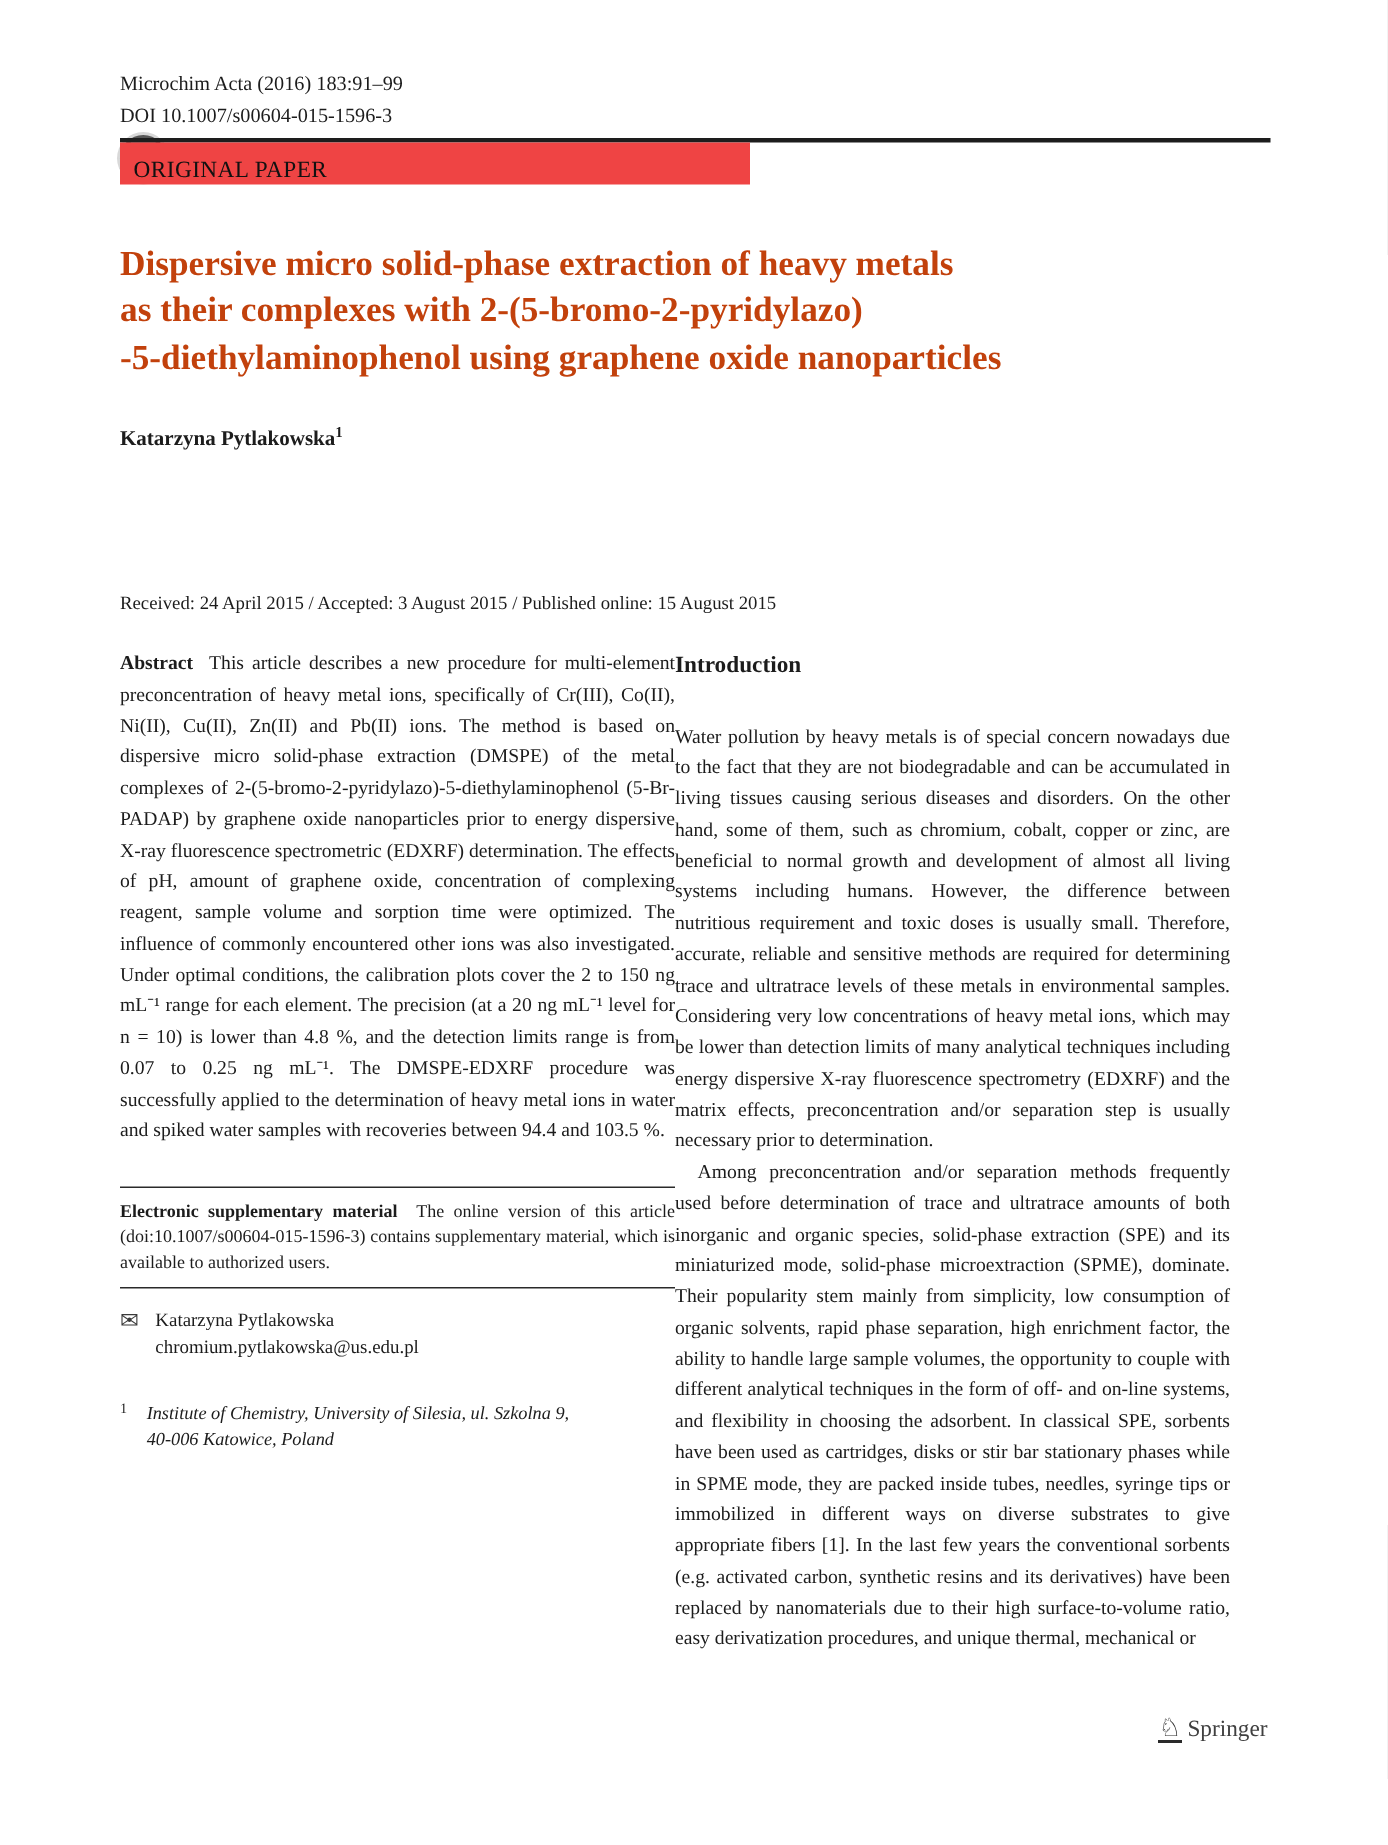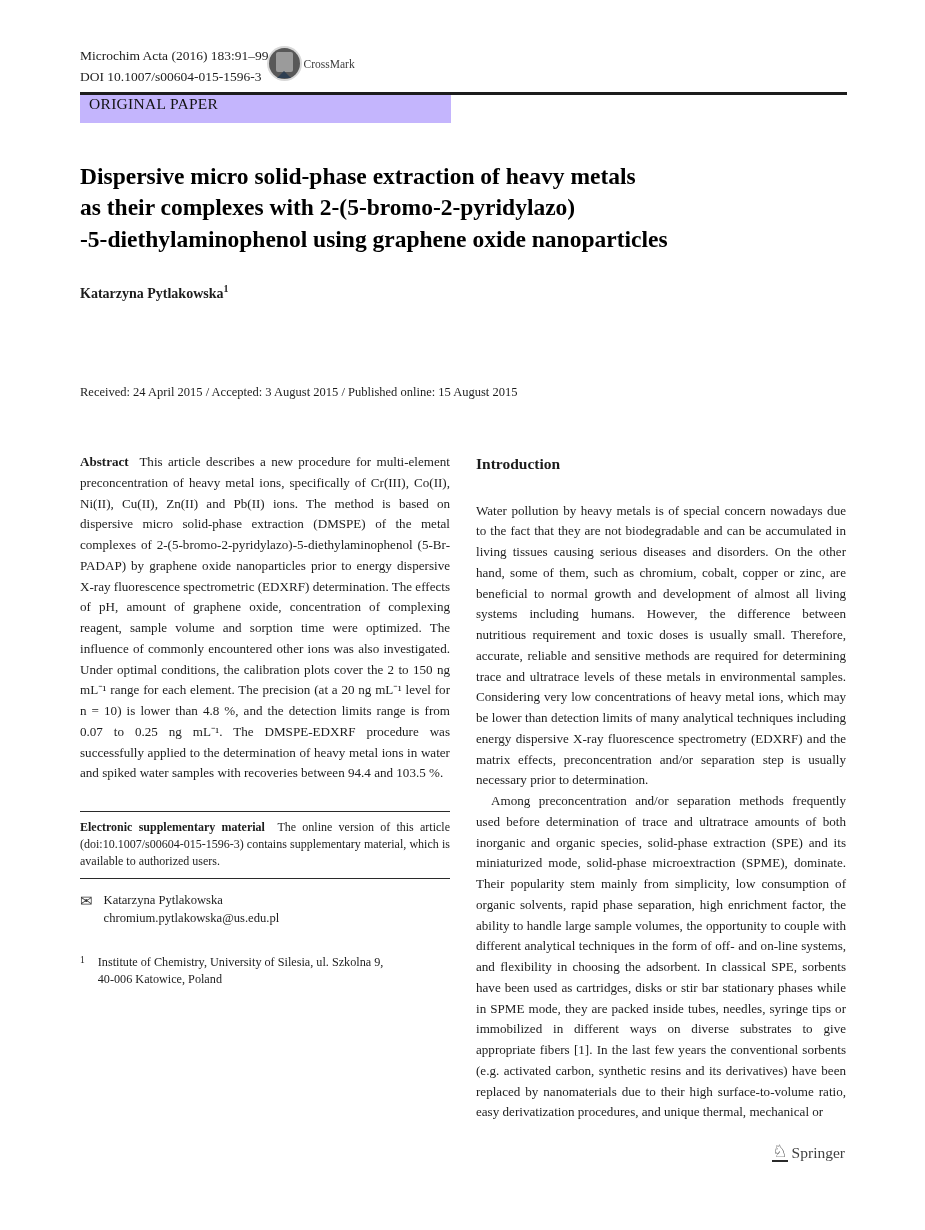--- a/index.html
+++ b/index.html
@@ -3,62 +3,62 @@
 <meta charset="utf-8">
 <style>
   html,body { margin:0; padding:0; background:#e9e9e9; }
   .page {
     position:relative; width:925px; height:1230px; margin:0 auto;
     background:#ffffff; color:#1c1c1c;
     font-family:"Liberation Serif", serif;
     overflow:hidden;
   }
   
-  .header-row { position:absolute; top:46px; left:80px; right:78px; display:flex; align-items:flex-start; }
+  .header-row { position:absolute; top:46px; left:80px; right:78px; display:flex; justify-content:space-between; align-items:flex-start;flex-direction:column; }
   .journal-ref { font-size:13.5px; line-height:1.55; }
   .crossmark { display:flex; align-items:center; gap:4px; margin-top:2px; }
   .cm-circle { width:31px; height:31px; border-radius:50%; background:#585858; position:relative; box-shadow:0 0 0 2px #d8d8d8; }
   .cm-inner { position:absolute; left:7px; right:7px; top:4px; bottom:7px; background:#9b9b9b; border-radius:2px; }
   .cm-chevron { position:absolute; left:50%; bottom:1px; transform:translateX(-50%);
     width:0; height:0; border-left:7px solid transparent; border-right:7px solid transparent; border-bottom:7px solid #2e3f52; }
   .cm-label { font-size:11.5px; color:#3c3c3c; }
   .top-rule { position:absolute; top:92px; left:80px; right:78px; height:3px; background:#1d1d1d; }
   .section-banner {
-    position:absolute; top:95px; left:80px; width:371px; height:28px;
-    background:#c4b5fd; display:flex; align-items:flex-start;
+    position:absolute; top:95px; left:80px; width:420px; height:28px;
+    background:#ef4444; display:flex; align-items:flex-end;
   }
   .section-banner span { font-size:15.5px; letter-spacing:0.3px; padding-left:9px; color:#111; }
 
   
   .article-title {
     position:absolute; top:161px; left:80px; width:700px;
-    font-size:23.5px; font-weight:bold; line-height:1.33; white-space:pre-line; color:#000000;
+    font-size:23.5px; font-weight:bold; line-height:1.33; white-space:pre-line; color:#c2410c;
   }
   .author-line { position:absolute; top:283px; left:80px; font-size:14px; font-weight:bold; }
   .author-line sup { font-size:10px; font-weight:bold; }
 
   
-  .dates-block { position:absolute; top:385px; left:80px; font-size:12.5px; line-height:1.25; }
+  .dates-block { position:absolute; top:395px; left:80px; font-size:12.5px; line-height:1.25; }
 
   
-  .columns { position:absolute; top:452px; left:80px; width:767px; display:flex; gap:26px; }
+  .columns { position:absolute; top:432px; left:80px; width:767px; display:flex; }
   .col { width:370px; font-size:13.1px; line-height:1.585; text-align:justify; }
   .col p { margin:0; }
   b.run-in { font-weight:bold; }
 
   .keywords-para { margin-top:29px !important; text-align:left; }
   .esm-block {
     margin-top:27px; border-top:1.5px solid #2a2a2a; border-bottom:1.5px solid #2a2a2a;
     padding:7px 0 9px 0; font-size:12px; line-height:1.4; text-align:justify;
   }
   .contact-block { margin-top:13px; display:flex; gap:11px; font-size:12.6px; line-height:1.4; text-align:left; }
   .envelope-icon { font-size:15px; color:#3a3a3a; line-height:1.2; }
   .footnote-block { margin-top:26px; display:flex; gap:13px; font-size:12.2px; line-height:1.4; text-align:left; }
   .footnote-block sup { font-size:9.5px; }
-  .footnote-text { white-space:pre-line; }
+  .footnote-text { white-space:pre-line;font-style:italic; }
 
   .intro-heading { font-size:15.5px; font-weight:bold; margin:0 0 24px 0; text-align:left; }
   .indented { text-indent:1.15em; }
 
   
   .footer-logo { position:absolute; top:1143px; right:80px; display:flex; align-items:center; gap:4px; }
   .springer-knight-icon { font-size:17px; line-height:1; border-bottom:2px solid #2a2a2a; padding-bottom:0px; color:#2a2a2a; }
   .springer-word { font-size:15.5px; color:#404040; }
 </style>
 </head>

